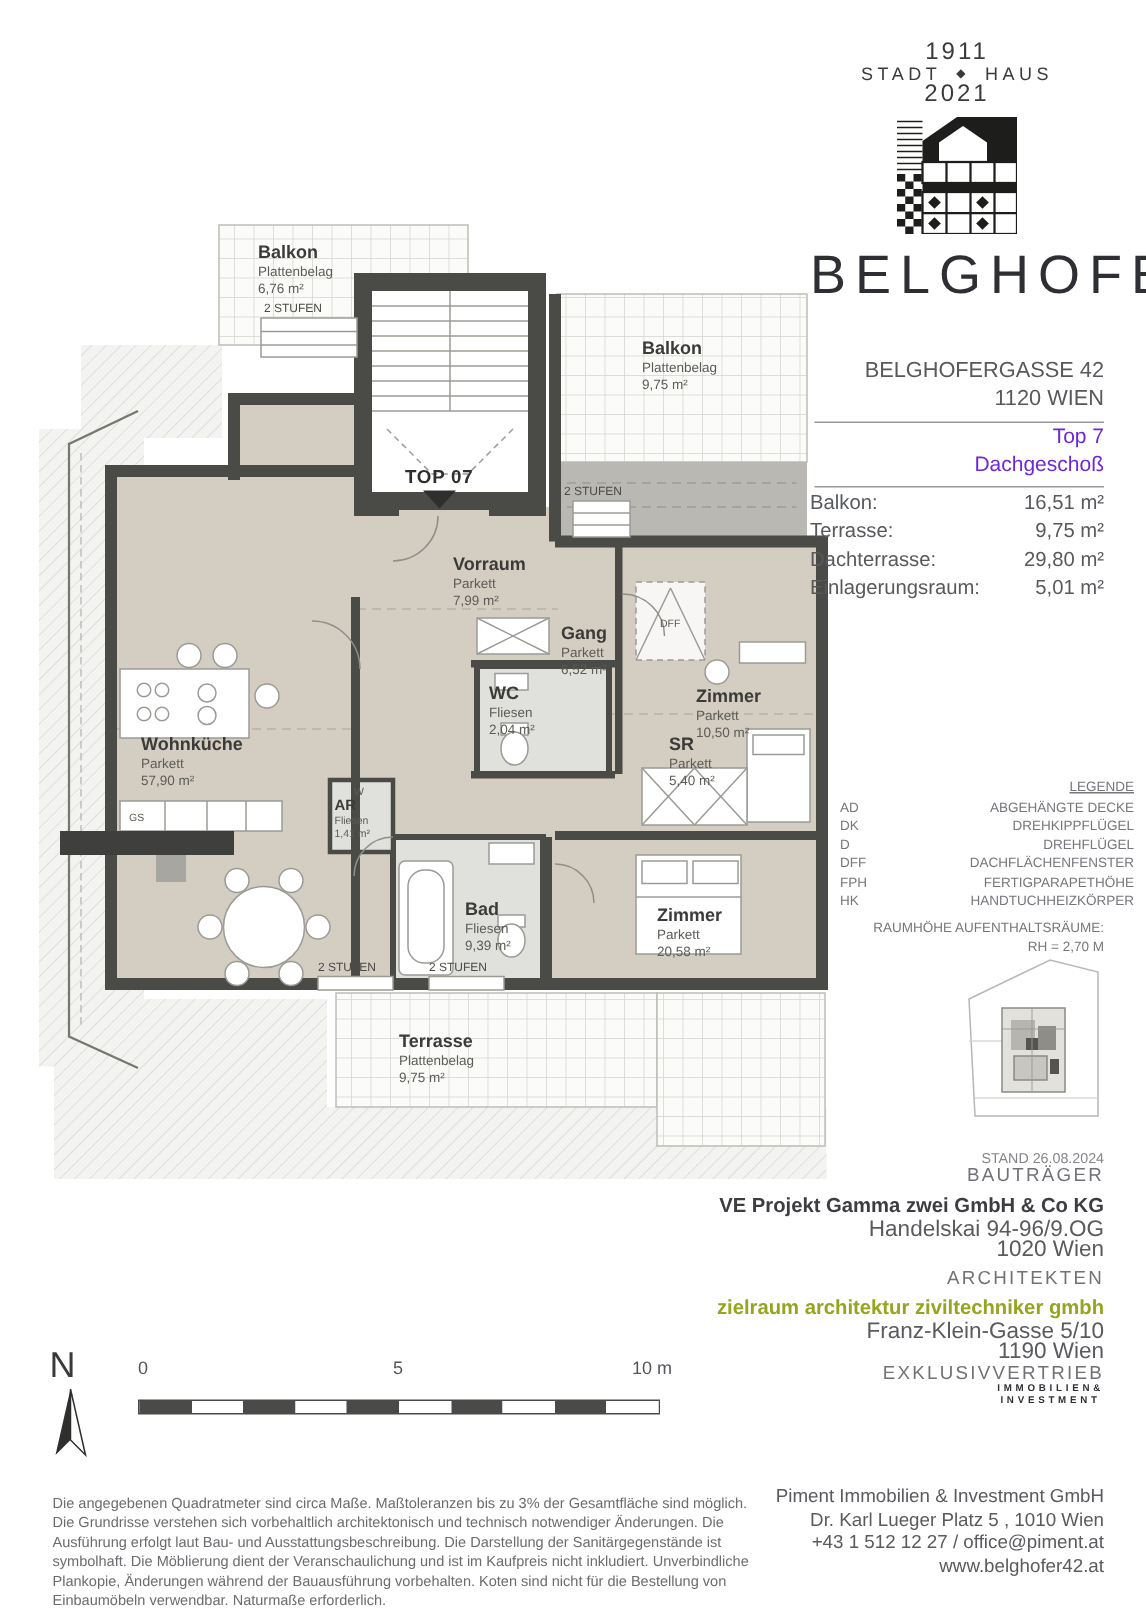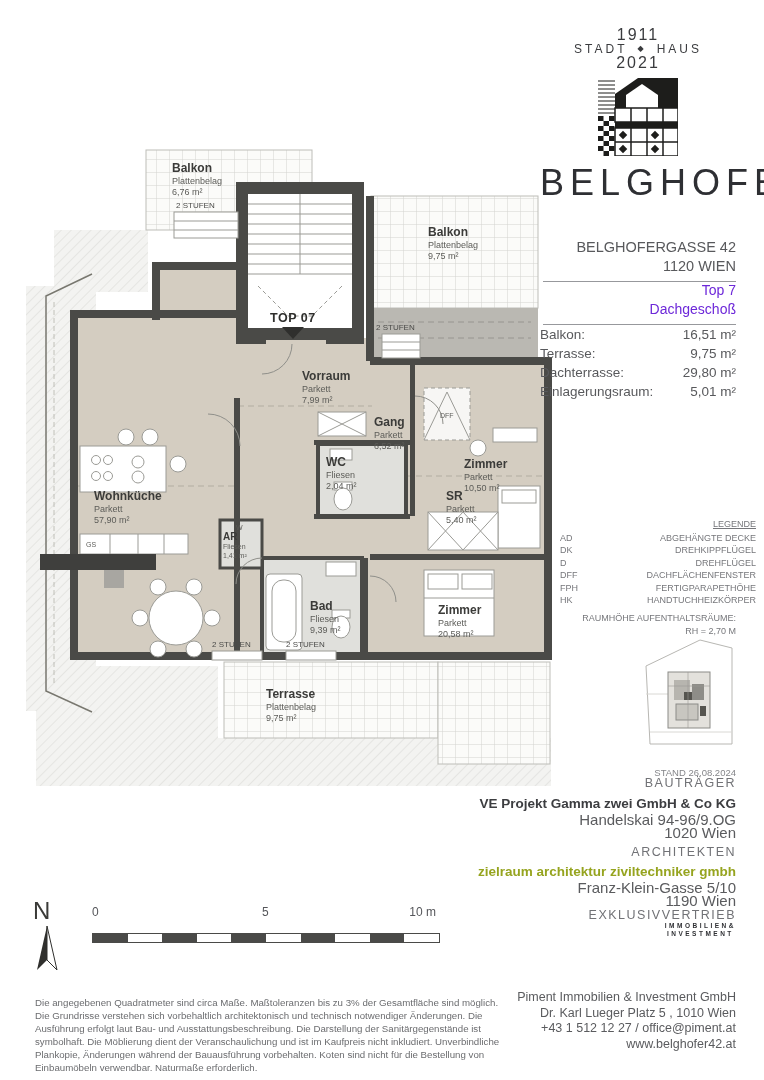--- a/index.html
+++ b/index.html
@@ -36,21 +36,21 @@
   .piment .sub{font-size:6.5px;letter-spacing:2.5px;color:#2f3034;font-weight:bold;line-height:8px;}
   .contact{top:990px;text-align:right;font-size:12.5px;line-height:15.5px;color:#5a5b5e;}
   
   .disclaimer{position:absolute;left:35px;top:996px;width:477px;font-size:9.7px;line-height:13px;color:#6b6c6f;}
   .north-n{position:absolute;left:33px;top:897px;font-size:24px;color:#3a3a38;}
   .north-needle{position:absolute;left:36px;top:926px;}
   .scalebar{position:absolute;left:92px;top:905px;width:356px;}
   .scalebar .nums{position:relative;height:16px;font-size:12px;color:#55565a;}
   .scalebar .n0{position:absolute;left:0;}
   .scalebar .n5{position:absolute;left:170px;}
-  .scalebar .n10{position:absolute;right:12px;}
+  .scalebar .n10{position:absolute;right:0;}
   .scalebar .bar{margin-top:12px;display:flex;height:8px;border:1px solid #4a4a48;width:346px;}
   .scalebar .seg{flex:1;}
   .seg.b{background:#4a4a48;}
   .seg.w{background:#ffffff;}
   
   .rname{font:bold 12px "Liberation Sans",sans-serif;fill:#3b3b39;}
   .rname-s{font:bold 10px "Liberation Sans",sans-serif;fill:#3b3b39;}
   .rsub{font:9px "Liberation Sans",sans-serif;fill:#5c5c58;}
   .rtiny{font:7px "Liberation Sans",sans-serif;fill:#5c5c58;}
   .rsteps{font:8px "Liberation Sans",sans-serif;fill:#4a4a48;}

